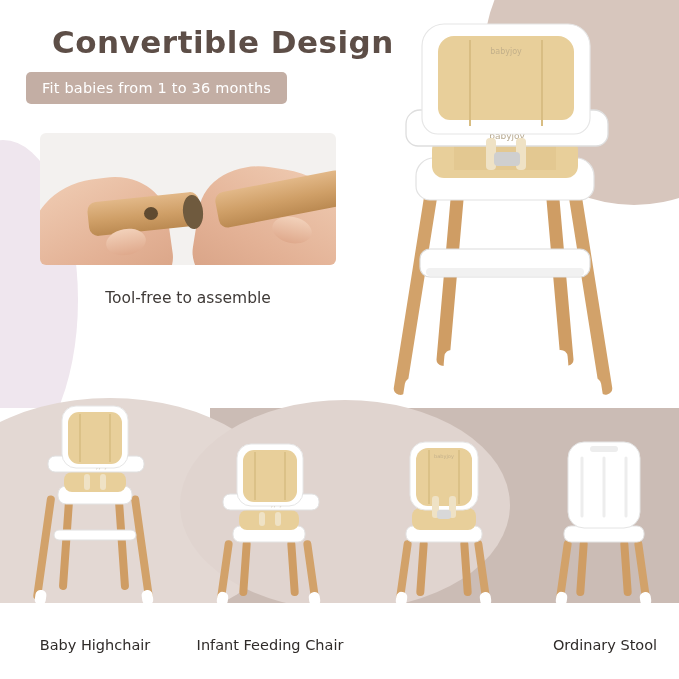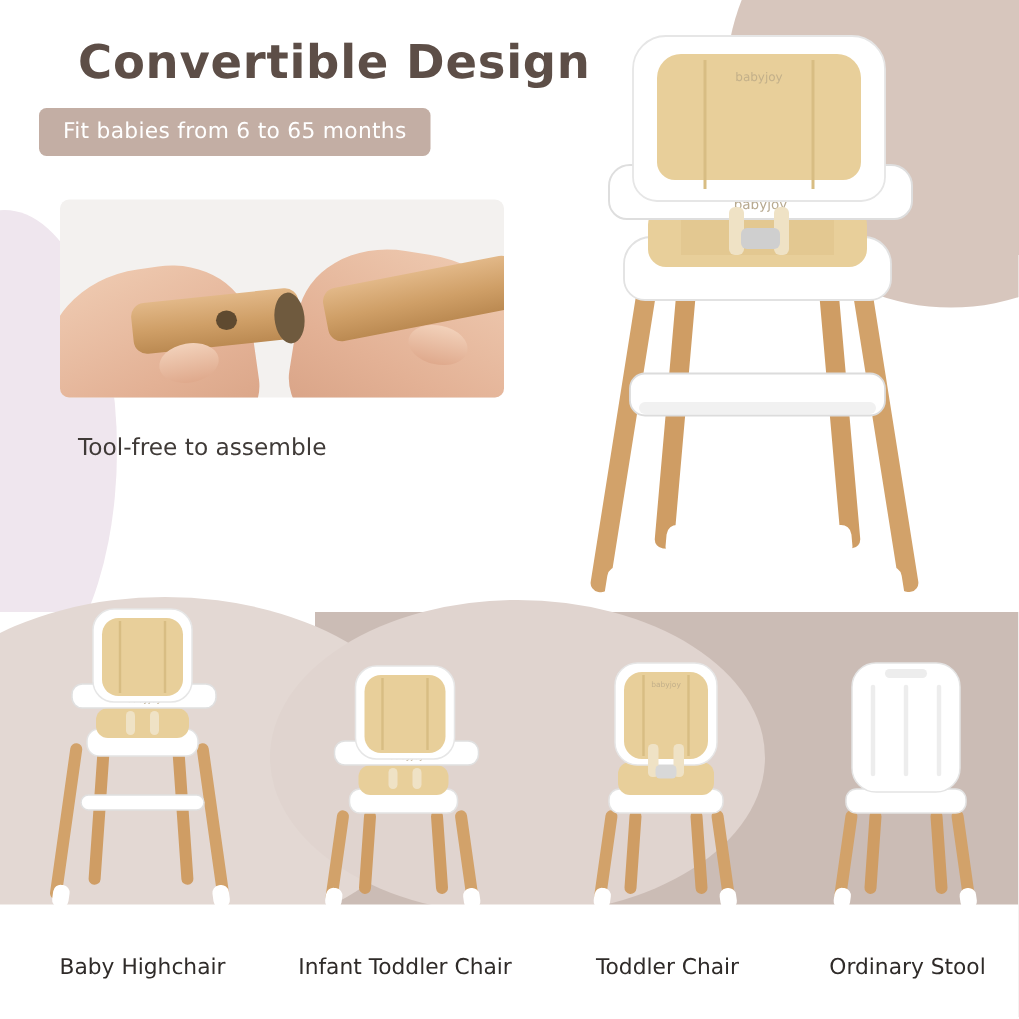--- a/index.html
+++ b/index.html
@@ -96,21 +96,21 @@
   }
   .thumb {
     position:absolute; width:40px; height:26px; border-radius:50%;
     background: linear-gradient(180deg,#f2d1ba,#dfa98c);
   }
   .thumb-l { left:66px; top:96px; transform:rotate(-10deg); }
   .thumb-r { left:232px; top:84px; transform:rotate(12deg); }
 
   .caption-tool {
     position:absolute; left:52px; top:288px; width:272px;
-    text-align:left; color:#3f3a37; font-size:15.5px; line-height:21px;
+    text-align:center; color:#3f3a37; font-size:15.5px; line-height:21px;
   }
 
   
   .hero { position:absolute; left:348px; top:6px; width:320px; height:400px; }
 
   
   .row { position:absolute; left:0; top:400px; width:679px; height:279px; }
   .cell { position:absolute; width:170px; top:0; height:279px; }
   .cell-label {
     position:absolute; bottom:26px; left:0; width:100%;
@@ -130,21 +130,21 @@
 
   <div class="blob blob-topright"></div>
   <div class="blob blob-left-lav"></div>
   <div class="band-lower"></div>
   <div class="band-lower-white-left"></div>
   <div class="blob blob-lower-left"></div>
   <div class="blob blob-lower-mid"></div>
   <div class="band-bottom-white"></div>
 
   <div class="headline">Convertible Design</div>
-  <div class="subpill">Fit babies from 6 to 65 months</div>
+  <div class="subpill">Fit babies from 1 to 36 months</div>
 
   <div class="photo-card">
     <div class="hand hand-l"></div>
     <div class="hand hand-r"></div>
     <div class="leg-wood leg-left"></div>
     <div class="leg-wood leg-right"></div>
     <div class="leg-cap"></div>
     <div class="leg-hole"></div>
     <div class="thumb thumb-l"></div>
     <div class="thumb thumb-r"></div>
@@ -253,21 +253,21 @@
           <text x="86" y="106" font-size="6" fill="#bdae93" text-anchor="middle" font-family="DejaVu Sans, sans-serif">babyjoy</text>
         </g>
         <g>
           <rect x="52" y="44" width="66" height="62" rx="14" fill="#ffffff" stroke="#e6e6e6"></rect>
           <rect x="58" y="50" width="54" height="52" rx="11" fill="#e8cf9a"></rect>
           <path d="M70 52 v48 M100 52 v48" stroke="#d8bd83" stroke-width="1.6"></path>
         </g>
         <rect x="74" y="112" width="6" height="14" rx="3" fill="#efe2c5"></rect>
         <rect x="90" y="112" width="6" height="14" rx="3" fill="#efe2c5"></rect>
       </svg>
-      <div class="cell-label">Infant Toddler Chair</div>
+      <div class="cell-label">Infant Feeding Chair</div>
     </div>
 
     <div class="cell c3">
       <svg width="170" height="225" viewBox="0 0 170 225">
         <g>
           <rect x="40" y="140" width="8" height="62" rx="4" fill="#d2a26a" transform="rotate(8 44 170)"></rect>
           <rect x="118" y="140" width="8" height="62" rx="4" fill="#d2a26a" transform="rotate(-8 122 170)"></rect>
           <rect x="58" y="140" width="8" height="56" rx="4" fill="#cf9d64" transform="rotate(4 62 168)"></rect>
           <rect x="102" y="140" width="8" height="56" rx="4" fill="#cf9d64" transform="rotate(-4 106 168)"></rect>
           <rect x="36" y="192" width="11" height="14" rx="5" fill="#ffffff" transform="rotate(8 42 199)"></rect>
@@ -280,21 +280,20 @@
           <rect x="56" y="48" width="56" height="58" rx="12" fill="#e8cf9a"></rect>
           <path d="M69 50 v54 M99 50 v54" stroke="#d8bd83" stroke-width="1.6"></path>
           <text x="84" y="58" font-size="5" fill="#c3b08a" text-anchor="middle" font-family="DejaVu Sans, sans-serif">babyjoy</text>
         </g>
         <g>
           <rect x="72" y="96" width="7" height="22" rx="3" fill="#efe2c5"></rect>
           <rect x="89" y="96" width="7" height="22" rx="3" fill="#efe2c5"></rect>
           <rect x="77" y="110" width="14" height="9" rx="3" fill="#d8d8d8"></rect>
         </g>
       </svg>
-      <div class="cell-label">Toddler Chair</div>
     </div>
 
     <div class="cell c4">
       <svg width="170" height="225" viewBox="0 0 170 225">
         <g>
           <rect x="40" y="140" width="8" height="62" rx="4" fill="#d2a26a" transform="rotate(8 44 170)"></rect>
           <rect x="118" y="140" width="8" height="62" rx="4" fill="#d2a26a" transform="rotate(-8 122 170)"></rect>
           <rect x="58" y="140" width="8" height="56" rx="4" fill="#cf9d64" transform="rotate(4 62 168)"></rect>
           <rect x="102" y="140" width="8" height="56" rx="4" fill="#cf9d64" transform="rotate(-4 106 168)"></rect>
           <rect x="36" y="192" width="11" height="14" rx="5" fill="#ffffff" transform="rotate(8 42 199)"></rect>

